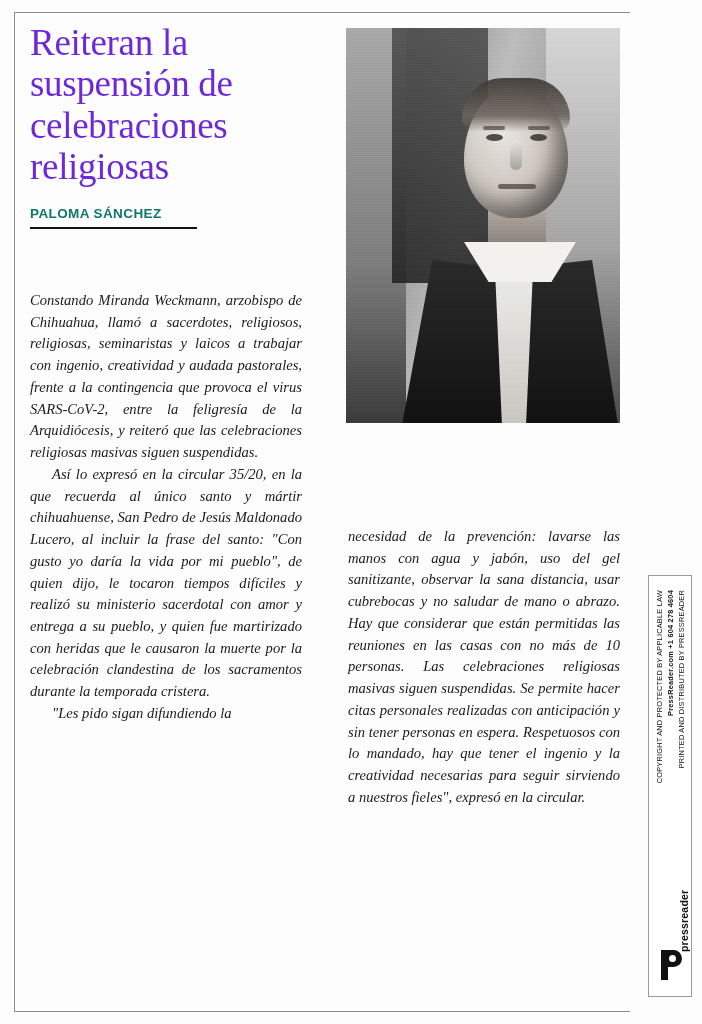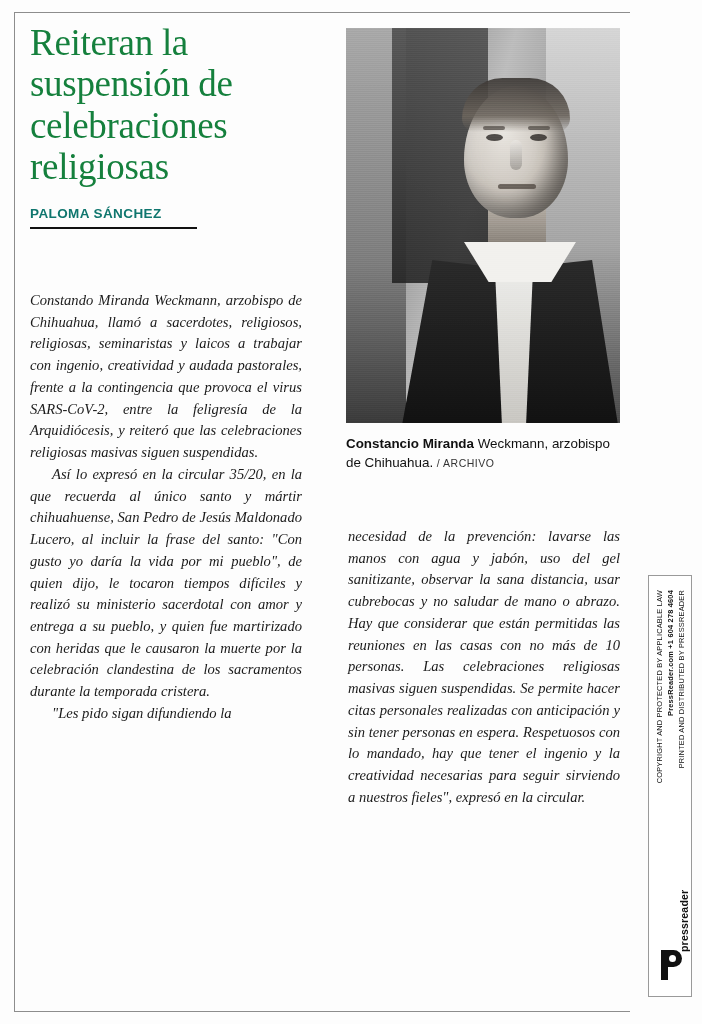--- a/index.html
+++ b/index.html
@@ -39,21 +39,21 @@
     height: 980px;
   }
 
   
   .headline {
     width: 300px;
     font-family: "Liberation Serif", serif;
     font-size: 37px;
     line-height: 1.12;
     font-weight: 400;
-    color: #15803d;
+    color: #6d28d9;
     letter-spacing: -0.3px;
     margin: 0;
     padding-top: 2px;
   }
 
   .byline-wrap {
     width: 300px;
     margin-top: 16px;
   }
   .byline {
@@ -302,24 +302,20 @@
         <div class="ph-head"></div>
         <div class="ph-hair"></div>
         <div class="ph-brow-l"></div>
         <div class="ph-brow-r"></div>
         <div class="ph-eye-l"></div>
         <div class="ph-eye-r"></div>
         <div class="ph-nose"></div>
         <div class="ph-mouth"></div>
         <div class="ph-grain"></div>
       </div>
-      <div class="caption">
-        <span class="strong">Constancio Miranda</span><span> Weckmann, arzobispo de Chihuahua.</span>
-        <span class="credit">/ ARCHIVO</span>
-      </div>
     </div>
 
     <div class="cols">
       <div class="col col-left">
         <p>Constando Miranda Weckmann, arzobispo de Chihuahua, llamó a sacerdotes, religiosos, religiosas, seminaristas y laicos a trabajar con ingenio, creatividad y audada pastorales, frente a la contingencia que provoca el virus SARS-CoV-2, entre la feligresía de la Arquidiócesis, y reiteró que las celebraciones religiosas masivas siguen suspendidas.</p>
         <p>Así lo expresó en la circular 35/20, en la que recuerda al único santo y mártir chihuahuense, San Pedro de Jesús Maldonado Lucero, al incluir la frase del santo: "Con gusto yo daría la vida por mi pueblo", de quien dijo, le tocaron tiempos difíciles y realizó su ministerio sacerdotal con amor y entrega a su pueblo, y quien fue martirizado con heridas que le causaron la muerte por la celebración clandestina de los sacramentos durante la temporada cristera.</p>
         <p>"Les pido sigan difundiendo la</p>
       </div>
       <div class="col col-right">
         <p>necesidad de la prevención: lavarse las manos con agua y jabón, uso del gel sanitizante, observar la sana distancia, usar cubrebocas y no saludar de mano o abrazo. Hay que considerar que están permitidas las reuniones en las casas con no más de 10 personas. Las celebraciones religiosas masivas siguen suspendidas. Se permite hacer citas personales realizadas con anticipación y sin tener personas en espera. Respetuosos con lo mandado, hay que tener el ingenio y la creatividad necesarias para seguir sirviendo a nuestros fieles", expresó en la circular.</p>

